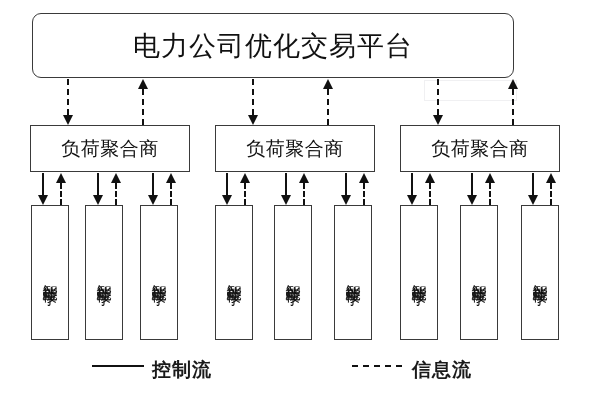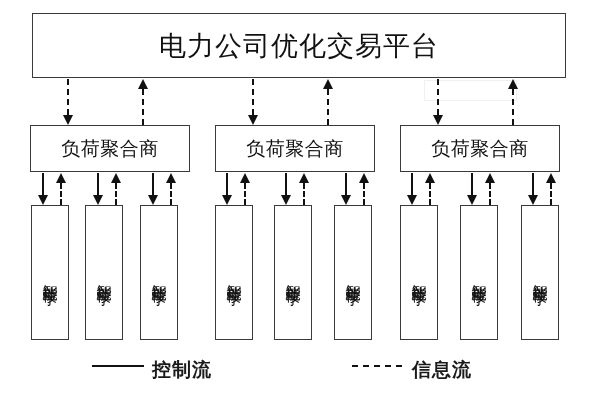--- a/index.html
+++ b/index.html
@@ -21,24 +21,25 @@
     border: 1.5px solid #3a3a3a;
     background: #ffffff;
     display: flex;
     align-items: center;
     justify-content: center;
     color: #111111;
   }
   .platform-box {
     left: 32px;
     top: 13px;
-    width: 534px;
+    width: 482px;
     height: 65px;
     font-size: 27px;
     letter-spacing: 1px;
+    border-radius: 9px;
   }
   .agg-box {
     top: 125px;
     width: 160px;
     height: 47px;
     font-size: 19px;
     letter-spacing: 0.5px;
   }
   .agg-1 { left: 30px; }
   .agg-2 { left: 215px; }

